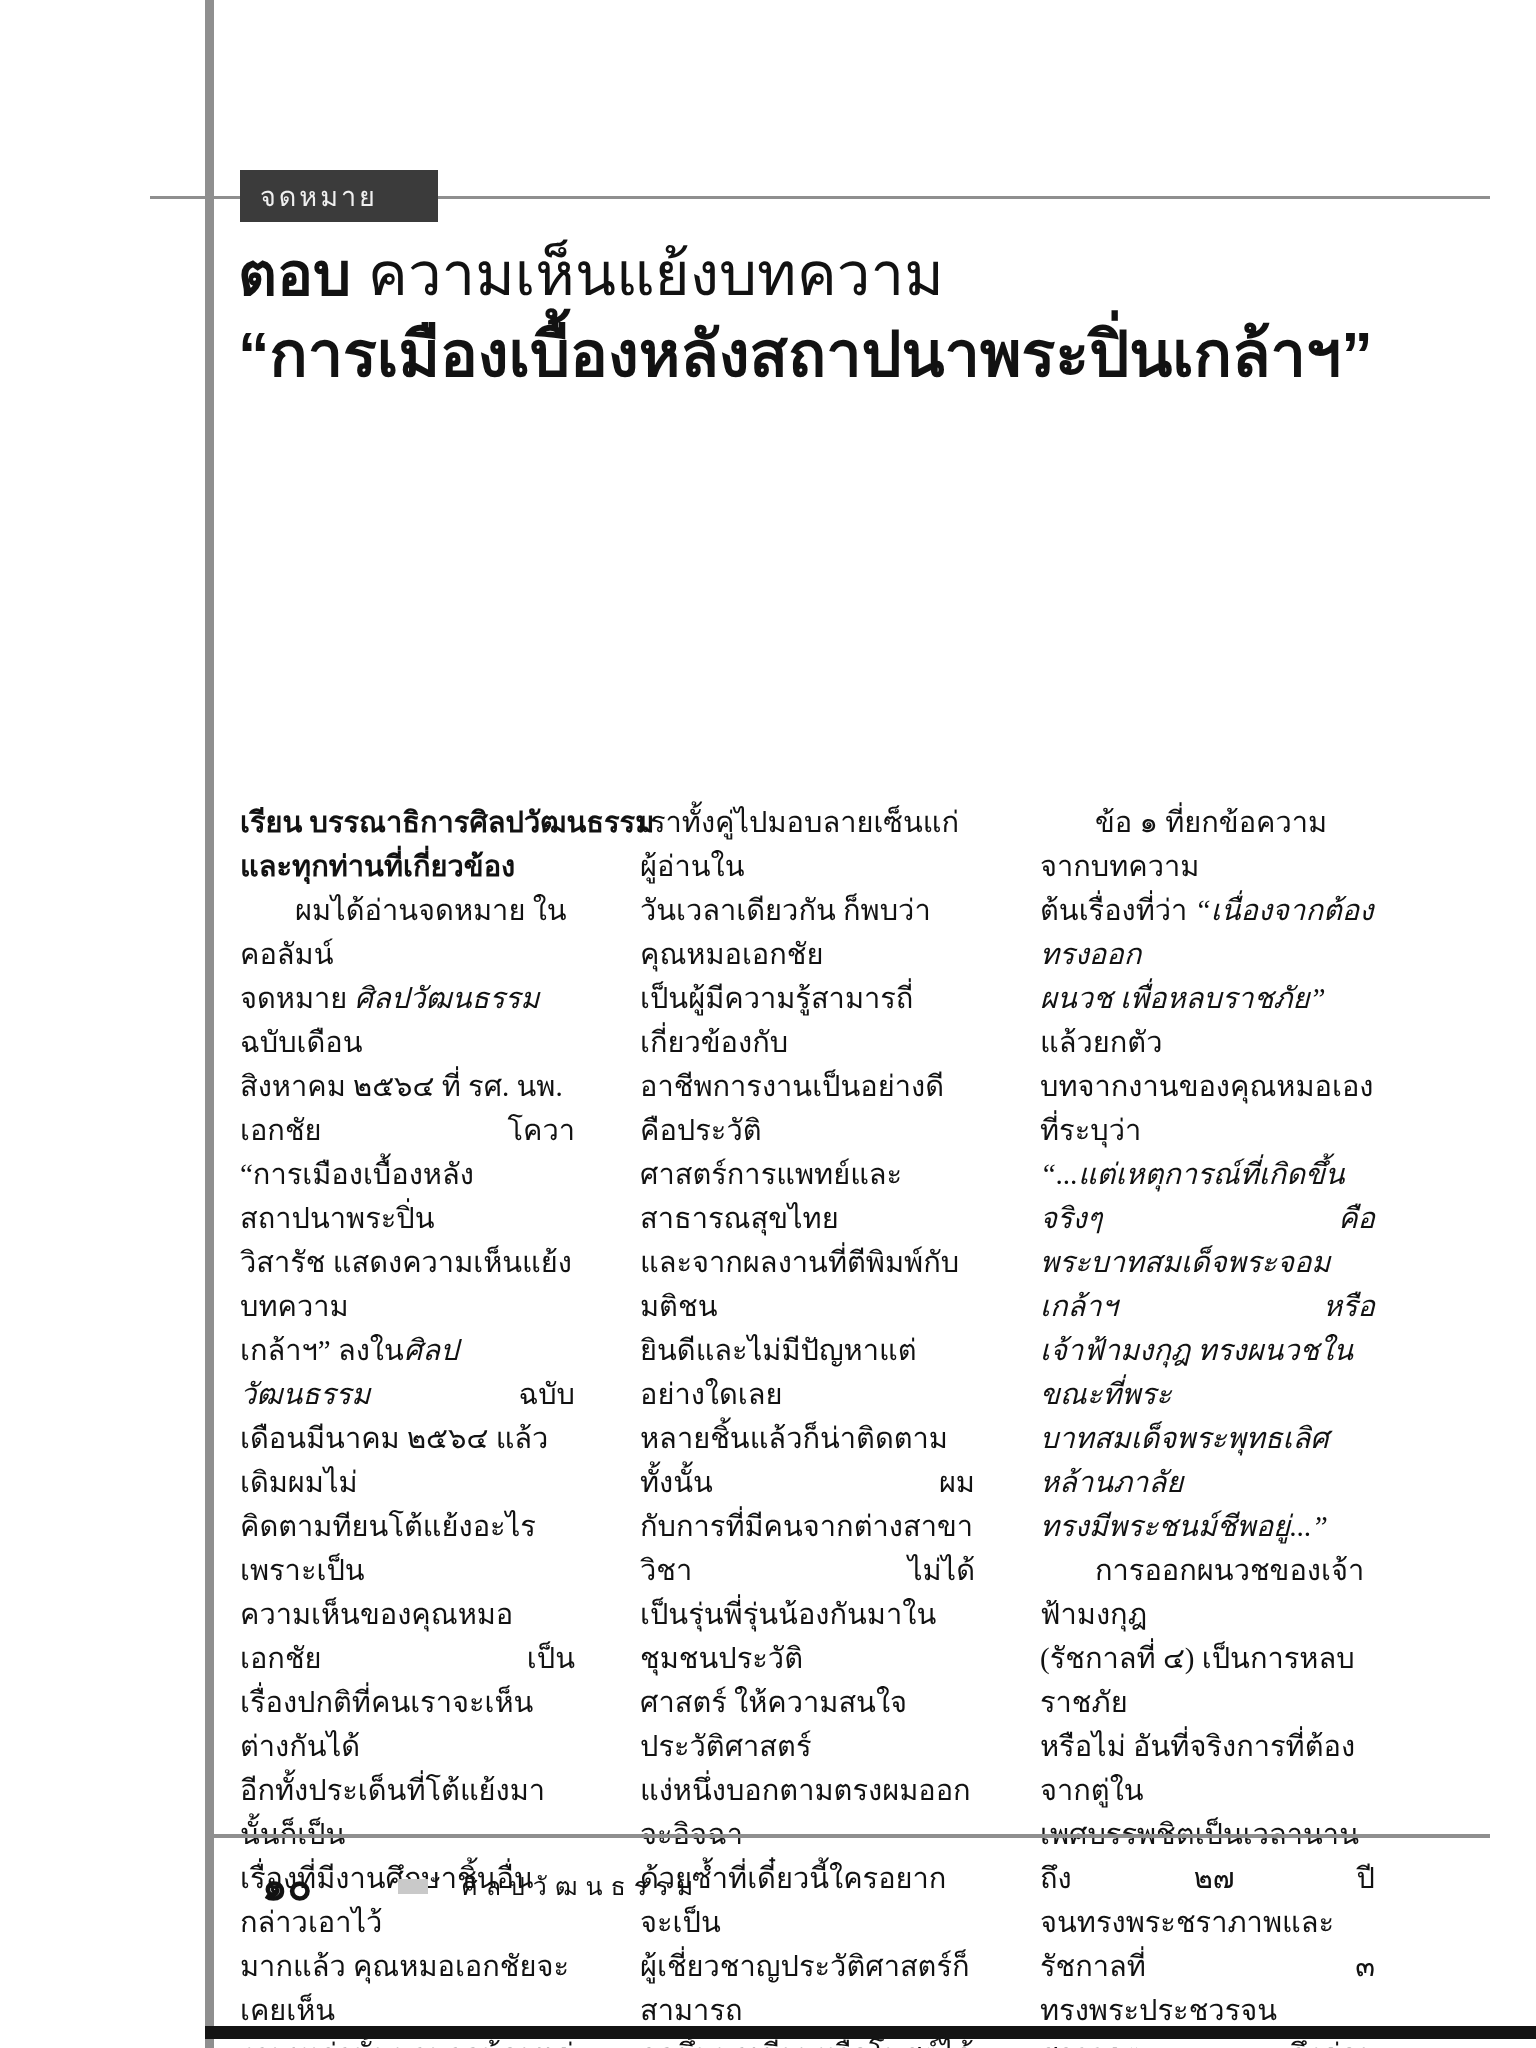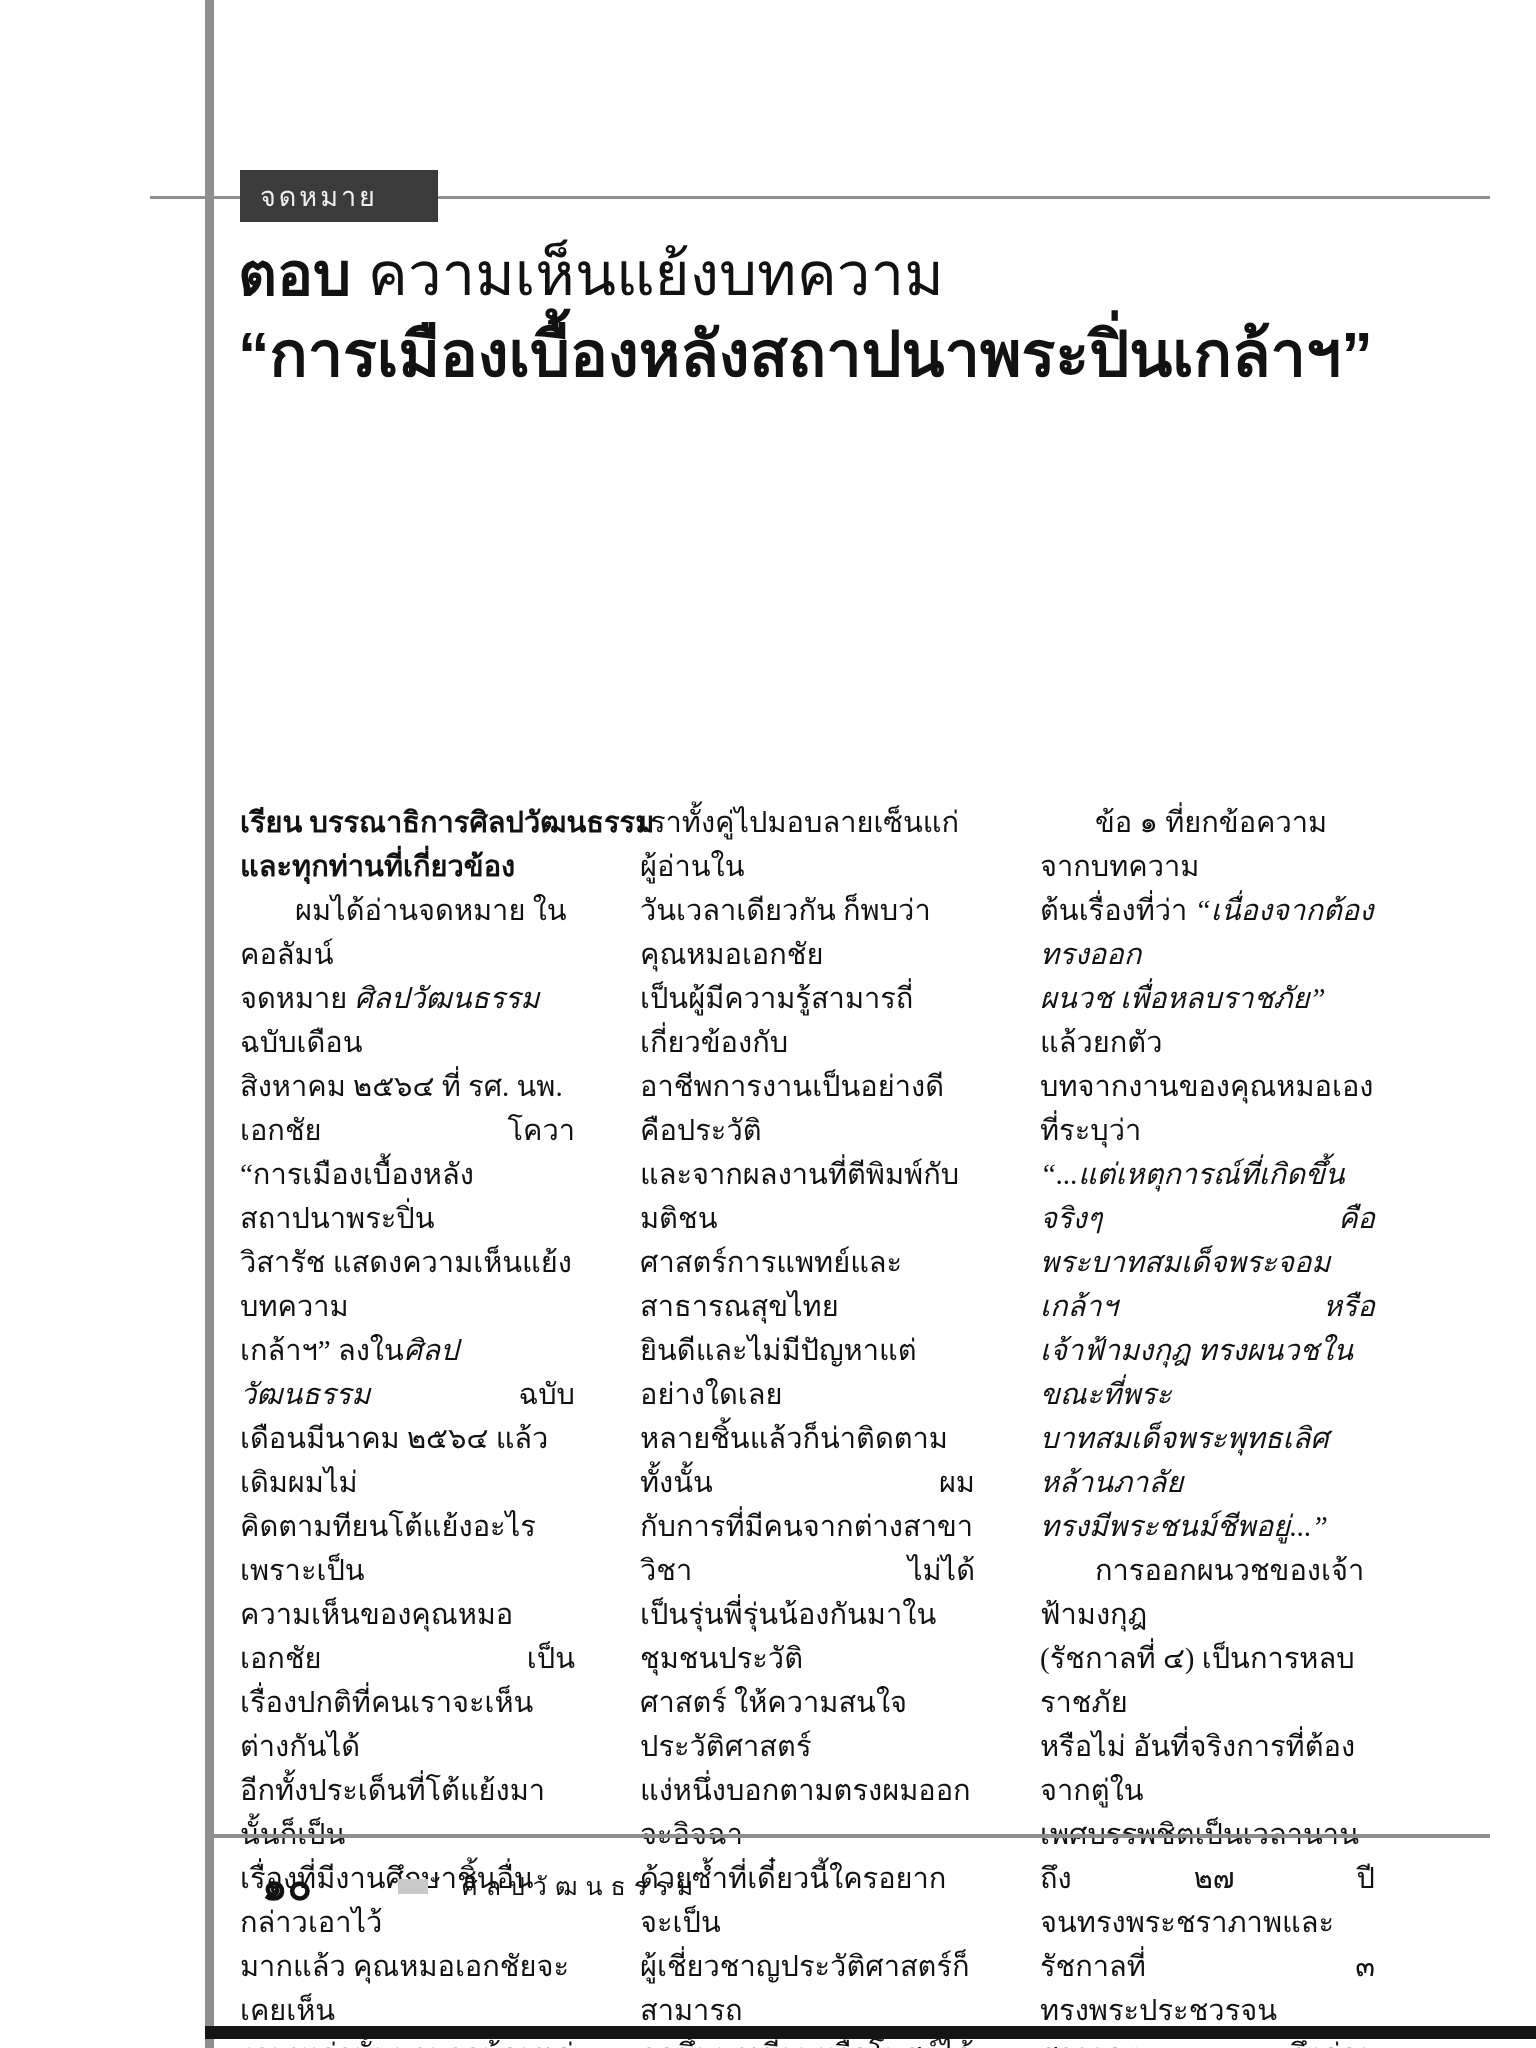--- a/index.html
+++ b/index.html
@@ -90,22 +90,22 @@
         <div class="line fill"><span>อีกทั้งประเด็นที่โต้แย้งมานั้นก็เป็น</span></div>
         <div class="line fill"><span>เรื่องที่มีงานศึกษาชิ้นอื่นกล่าวเอาไว้</span></div>
         <div class="line fill"><span>มากแล้ว คุณหมอเอกชัยจะเคยเห็น</span></div>
         <div class="line fill"><span>งานเหล่านั้นมามากน้อยแค่ไหน เป็น</span></div>
       </div>
       <div class="col">
         <div class="line fill"><span>เราทั้งคู่ไปมอบลายเซ็นแก่ผู้อ่านใน</span></div>
         <div class="line fill"><span>วันเวลาเดียวกัน ก็พบว่าคุณหมอเอกชัย</span></div>
         <div class="line fill"><span>เป็นผู้มีความรู้สามารถี่เกี่ยวข้องกับ</span></div>
         <div class="line fill"><span>อาชีพการงานเป็นอย่างดีคือประวัติ</span></div>
+        <div class="line fill"><span>ศาสตร์การแพทย์และสาธารณสุขไทย</span></div>
         <div class="line fill"><span>และจากผลงานที่ตีพิมพ์กับมติชน</span></div>
-        <div class="line fill"><span>ศาสตร์การแพทย์และสาธารณสุขไทย</span></div>
         <div class="line fill"><span>ยินดีและไม่มีปัญหาแต่อย่างใดเลย</span></div>
         <div class="line fill"><span>หลายชิ้นแล้วก็น่าติดตามทั้งนั้น ผม</span></div>
         <div class="line fill"><span>กับการที่มีคนจากต่างสาขาวิชา ไม่ได้</span></div>
         <div class="line fill"><span>เป็นรุ่นพี่รุ่นน้องกันมาในชุมชนประวัติ</span></div>
         <div class="line fill"><span>ศาสตร์ ให้ความสนใจประวัติศาสตร์</span></div>
         <div class="line fill"><span>แง่หนึ่งบอกตามตรงผมออกจะอิจฉา</span></div>
         <div class="line fill"><span>ด้วยซ้ำที่เดี๋ยวนี้ใครอยากจะเป็น</span></div>
         <div class="line fill"><span>ผู้เชี่ยวชาญประวัติศาสตร์ก็สามารถ</span></div>
         <div class="line fill"><span>ลุกขึ้นมาเขียนหรือโพสต์ได้เลย โดย</span></div>
       </div>

